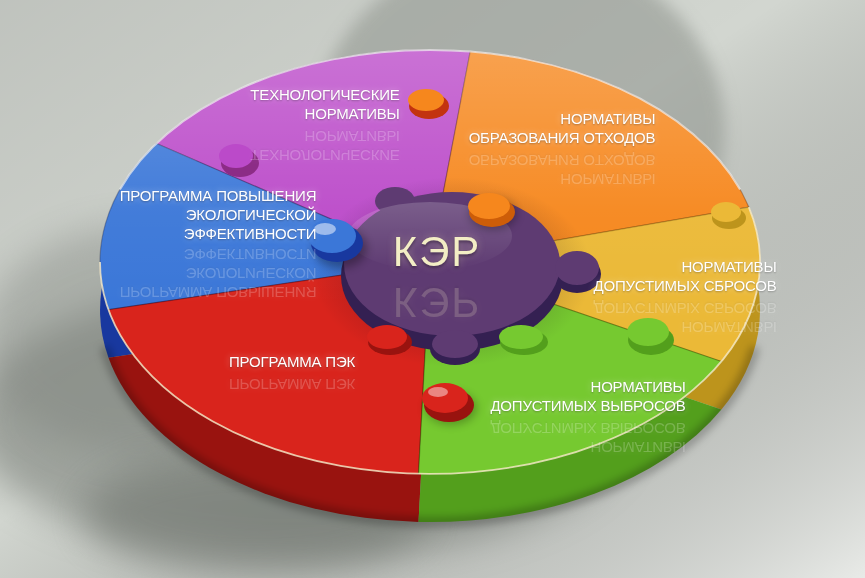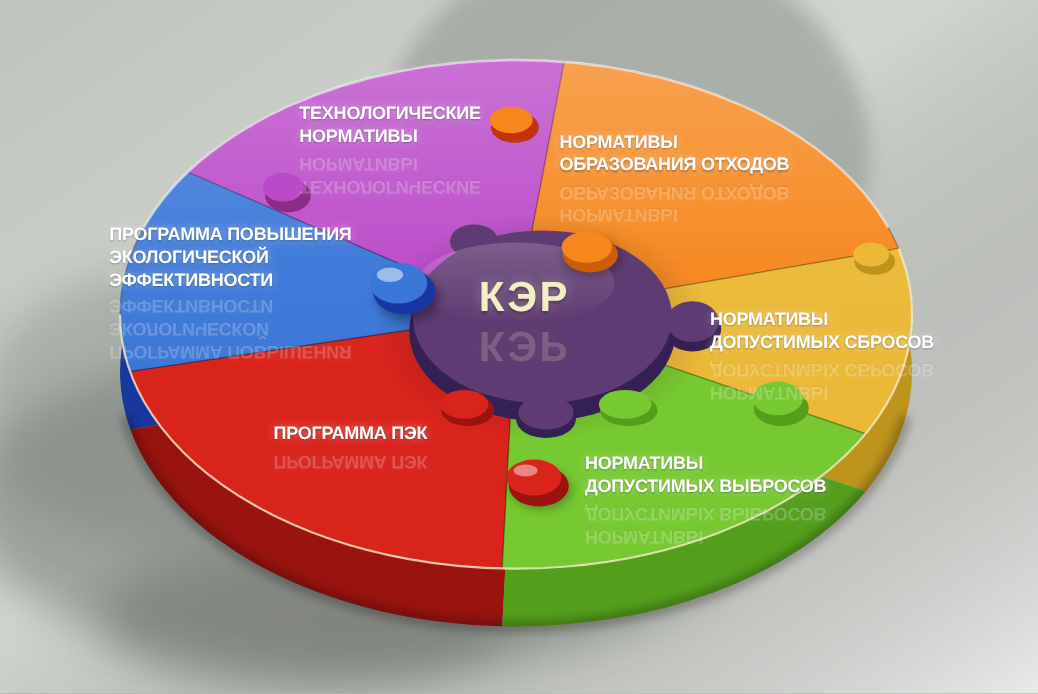--- a/index.html
+++ b/index.html
@@ -3,28 +3,28 @@
 <meta charset="utf-8">
 <style>
   html,body{margin:0;padding:0;background:#9aa09a;}
   .stage{
     position:relative;width:865px;height:578px;overflow:hidden;
     font-family:"Liberation Sans",sans-serif;
     background:linear-gradient(125deg,#c6cac4 0%,#d5d9d3 45%,#edefeb 100%);
   }
   .stage svg{position:absolute;left:0;top:0;}
   .label{
-    position:absolute;transform:translateX(-50%);text-align:left;
-    color:#ffffff;font-weight:bold;font-size:15px;line-height:1.25;
+    position:absolute;transform:translateX(-50%);text-align:right;
+    color:#ffffff;font-weight:normal;font-size:15px;line-height:1.25;
     letter-spacing:-0.2px;white-space:nowrap;z-index:5;
     text-shadow:0 1px 2px rgba(0,0,0,.30), 0 0 7px rgba(255,255,255,.45);
   }
   .label .refl{transform:scaleY(-1);opacity:.22;margin-top:2px;}
   .label.ker{
-    font-size:35px;letter-spacing:2px;color:#f3eec5;
+    font-size:42px;letter-spacing:2px;color:#f3eec5;
     text-shadow:0 2px 3px rgba(20,5,30,.45), 0 0 9px rgba(255,240,190,.35);
   }
   .label.ker .refl{opacity:.20;margin-top:-4px;}
 </style>
 </head>
 <body>
 
 <div class="stage">
 
   <svg width="865" height="578" viewBox="0 0 865 578">
@@ -177,21 +177,21 @@
     </div>
   </div>
 
   <div class="label" style="left:292px;top:353px;">
     <div>ПРОГРАММА ПЭК</div>
     <div class="refl">
       <div>ПРОГРАММА ПЭК</div>
     </div>
   </div>
 
-  <div class="label" style="left:192px;top:187px;">
+  <div class="label" style="left:218px;top:187px;">
     <div>ПРОГРАММА ПОВЫШЕНИЯ</div>
     <div>ЭКОЛОГИЧЕСКОЙ</div>
     <div>ЭФФЕКТИВНОСТИ</div>
     <div class="refl">
       <div>ПРОГРАММА ПОВЫШЕНИЯ</div>
       <div>ЭКОЛОГИЧЕСКОЙ</div>
       <div>ЭФФЕКТИВНОСТИ</div>
     </div>
   </div>
 

